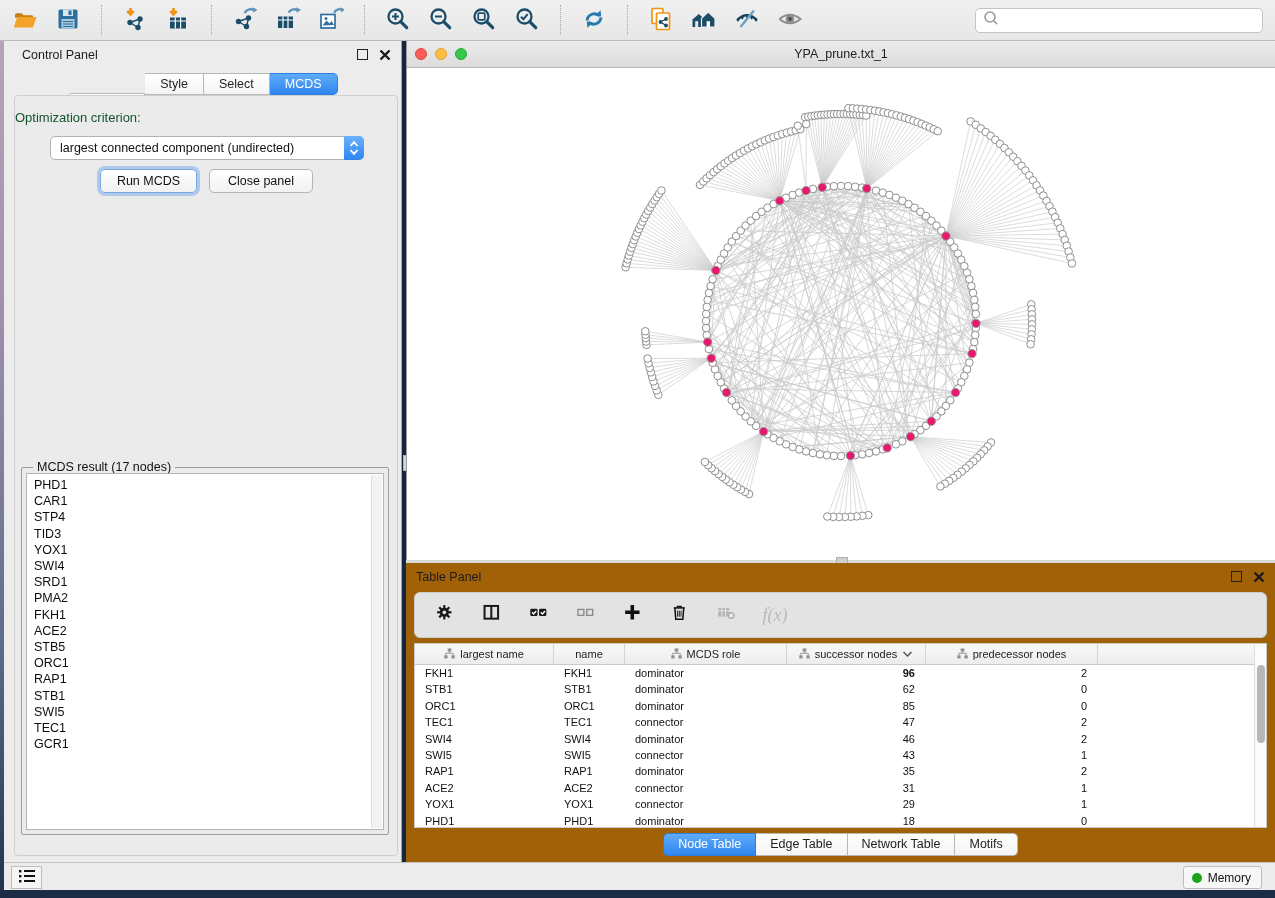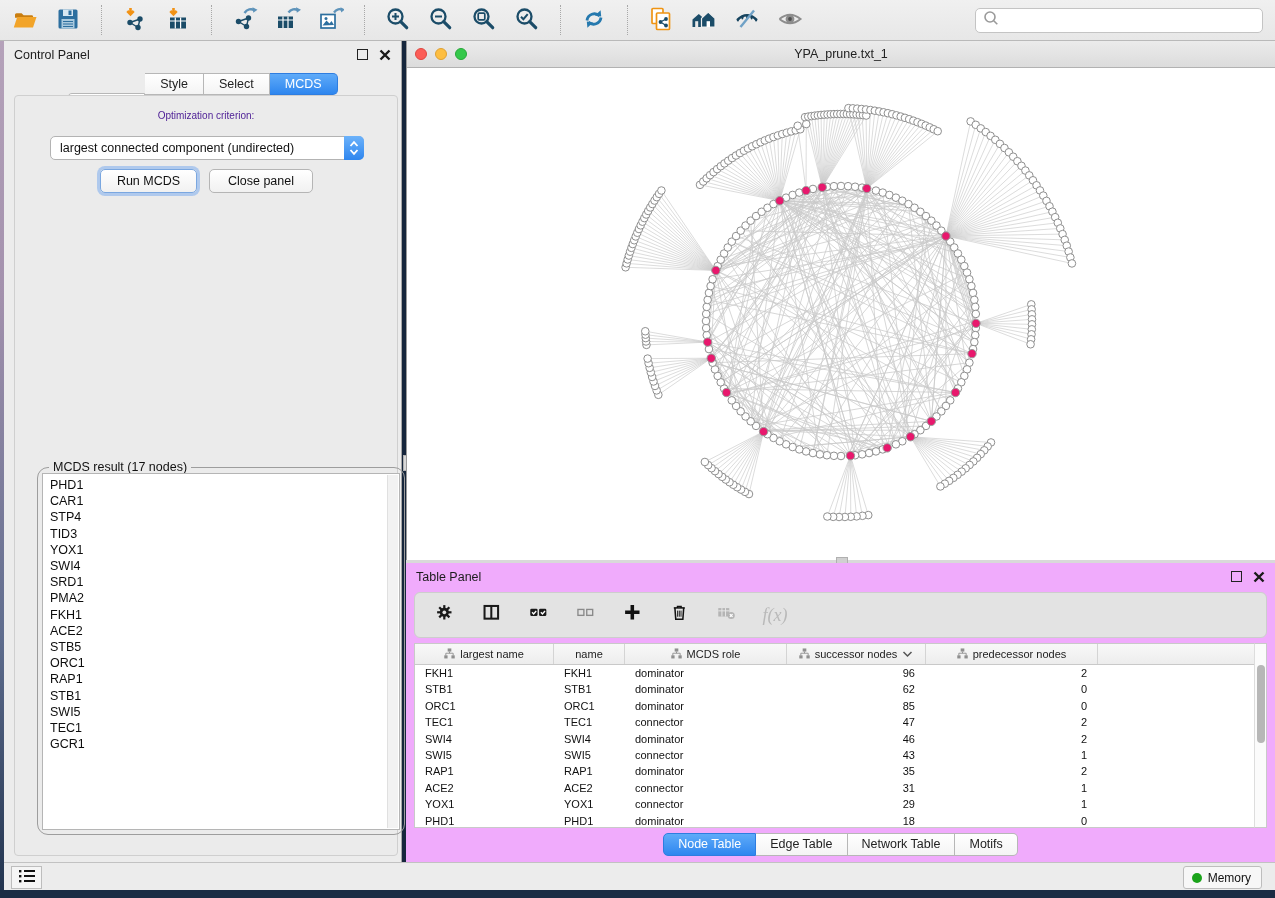--- a/index.html
+++ b/index.html
@@ -19,51 +19,51 @@
   .tb-btn { width:34px; height:30px; border:none; background:transparent; display:flex;
     align-items:center; justify-content:center; cursor:default; }
   .tb-sep { width:1px; height:30px; border-left:1px dotted #a8a8a8; margin:0 7px; }
   .search-box { margin-left:auto; margin-right:12px; width:288px; height:25px; background:#fff;
     border:1px solid #c4c4c4; border-radius:5px; display:flex; align-items:center; padding-left:6px; }
   .search-box input { border:none; outline:none; flex:1; font-size:12px; height:20px;
     font-family:"Liberation Sans",sans-serif; background:transparent; }
 
   
   .control-panel { position:absolute; left:4px; top:41px; width:398px; height:821px;
-    background:#ececec; border-right:1px solid #a6a6a6; }
+    background:#ececec; border-right:1px solid #a6a6a6;padding-left:8px; }
   .panel-titlebar { height:27px; display:flex; align-items:center; padding:0 10px;
     font-size:12.5px; color:#1c1c1c; }
   .panel-titlebar .spacer { flex:1; }
   .float-btn { width:11px; height:11px; border:1.6px solid #222; background:transparent;
     margin-right:11px; display:inline-block; }
   .close-btn { width:12px; height:12px; display:inline-block; }
 
   .seg-tabs { position:absolute; left:0; right:0; top:32px; display:flex; justify-content:center; }
   .seg-tab { height:22px; line-height:20px; padding:0 15px; font-size:12.5px; color:#222;
     background:linear-gradient(#fff,#f4f4f4); border:1px solid #b7b7b7; border-left:none; }
   .seg-tab:first-child { border-left:1px solid #b7b7b7; border-radius:5px 0 0 5px;margin-top:20px; }
   .seg-tab:last-child { border-radius:0 5px 5px 0; }
   .seg-tab.selected { background:linear-gradient(#5fabf9,#2e86ef); color:#fff; border-color:#2e7de0; }
 
   .cp-inset { position:absolute; left:10px; top:54px; width:384px; height:761px;
     background:#ebebeb; border:1px solid #cfcfcf; border-radius:4px; }
-  .opt-label { position:absolute; top:14px; left:0; right:0; text-align:center; font-size:10px; color:#4c1d95; }
+  .opt-label { position:absolute; top:14px; left:0; right:0; text-align:left; font-size:13px; color:#14532d; }
   .combo { position:absolute; left:35px; top:40px; width:314px; height:24px; background:#fff;
     border:1px solid #b3b3b3; border-radius:5px; display:flex; align-items:center; }
   .combo-value { flex:1; font-size:12.5px; color:#111; padding-left:9px; white-space:nowrap; overflow:hidden; }
   .combo-stepper { width:20px; height:24px; margin-right:-1px; border-radius:0 5px 5px 0;
     background:linear-gradient(#6cb2fa,#2e86ef); display:flex; align-items:center; justify-content:center; }
   .btn { position:absolute; height:24px; background:linear-gradient(#ffffff,#f1f1f1);
     border:1px solid #b5b5b5; border-radius:5px; font-size:12.5px; color:#111;
     font-family:"Liberation Sans",sans-serif; }
   .btn.run { left:85px; top:73px; width:97px; border-color:#7aa7e0; box-shadow:0 0 0 3px rgba(102,160,240,.45); }
   .btn.closep { left:194px; top:73px; width:104px; }
 
-  .groupbox { position:absolute; left:22px; top:371px; width:368px; height:368px;
-    border:1px solid #9d9d9d; border-radius:11px; }
+  .groupbox { position:absolute; left:6px; top:371px; width:368px; height:368px;
+    border:1px solid #9d9d9d; border-radius:2px; }
   .groupbox .legend { position:absolute; top:-8px; left:11px; background:#ebebeb; padding:0 4px;
     font-size:12.5px; color:#111; }
   .result-list { position:absolute; left:4px; right:4px; top:5px; bottom:4px; background:#fff;
     border:1px solid #b5b5b5; overflow:hidden; }
   .result-list ul { list-style:none; padding:3px 0 0 7px; }
   .result-list li { font-size:12.5px; line-height:16.2px; color:#0d0d0d; }
   .result-scroll { position:absolute; right:1px; top:1px; bottom:1px; width:11px; background:#f2f2f2;
     border-left:1px solid #e0e0e0; }
 
   
@@ -77,21 +77,21 @@
   .tl-yellow { background:#fdbe41; border:1px solid #dfa133; }
   .tl-green { background:#35c84b; border:1px solid #27a839; }
   .net-title { position:absolute; left:0; right:0; text-align:center; font-size:12.5px; color:#222; }
   .net-canvas { width:869px; height:492px; background:#fff; }
 
   .splitter-h { position:absolute; left:0; top:519px; width:869px; height:3px; background:#d9d9d9; }
   .splitter-h .grab { position:absolute; left:430px; top:-3px; width:12px; height:8px; background:#d0d0d0; border:1px solid #b0b0b0; }
   .splitter-v-grab { position:absolute; left:-3px; top:414px; width:6px; height:16px; background:#d8d8d8; border:1px solid #b0b0b0; }
 
   
-  .table-panel { position:absolute; left:0; top:522px; width:869px; height:299px; background:#f0abfc; }
+  .table-panel { position:absolute; left:0; top:522px; width:869px; height:299px; background:#a16207; }
   .tp-toolbar { position:absolute; left:8px; top:29px; width:853px; height:46px; background:#e3e3e3;
     border:1px solid #cdcdcd; border-radius:6px; display:flex; align-items:center; padding-left:16px; gap:17px; }
   .tp-btn { width:30px; height:30px; border:none; background:transparent; display:flex; align-items:center; justify-content:center; }
   .fx { font-family:"Liberation Serif",serif; font-style:italic; font-size:18px; color:#b9b9b9; }
 
   .data-table { position:absolute; left:8px; top:80px; width:848px; height:185px; background:#fff;
     border:1px solid #c9c9c9; overflow:hidden; }
   .dt-header { display:flex; height:21px; background:linear-gradient(#f8f8f8,#ededed); border-bottom:1px solid #c9c9c9; }
   .dt-hcell { display:flex; align-items:center; justify-content:center; gap:5px; font-size:11px; color:#222;
     border-right:1px solid #d4d4d4; overflow:hidden; }
@@ -1210,21 +1210,21 @@
                 </svg></span>
               <span>predecessor nodes</span>
             </div>
             <div class="dt-hcell" style="flex: 1 1 0%;"></div>
           </div>
         <div id="dt-body">
             <div class="dt-row">
               <div class="dt-cell l" style="width: 139px; flex: 0 0 139px;">FKH1</div>
               <div class="dt-cell l" style="width: 71px; flex: 0 0 71px;">FKH1</div>
               <div class="dt-cell l" style="width: 162px; flex: 0 0 162px;">dominator</div>
-              <div class="dt-cell r" style="width: 139px; flex: 0 0 139px;">96</div>
+              <div class="dt-cell r" style="width: 139px; flex: 0 0 139px; font-weight: bold;">96</div>
               <div class="dt-cell r" style="width: 172px; flex: 0 0 172px;">2</div>
             </div>
             <div class="dt-row">
               <div class="dt-cell l" style="width: 139px; flex: 0 0 139px;">STB1</div>
               <div class="dt-cell l" style="width: 71px; flex: 0 0 71px;">STB1</div>
               <div class="dt-cell l" style="width: 162px; flex: 0 0 162px;">dominator</div>
               <div class="dt-cell r" style="width: 139px; flex: 0 0 139px;">62</div>
               <div class="dt-cell r" style="width: 172px; flex: 0 0 172px;">0</div>
             </div>
             <div class="dt-row">

